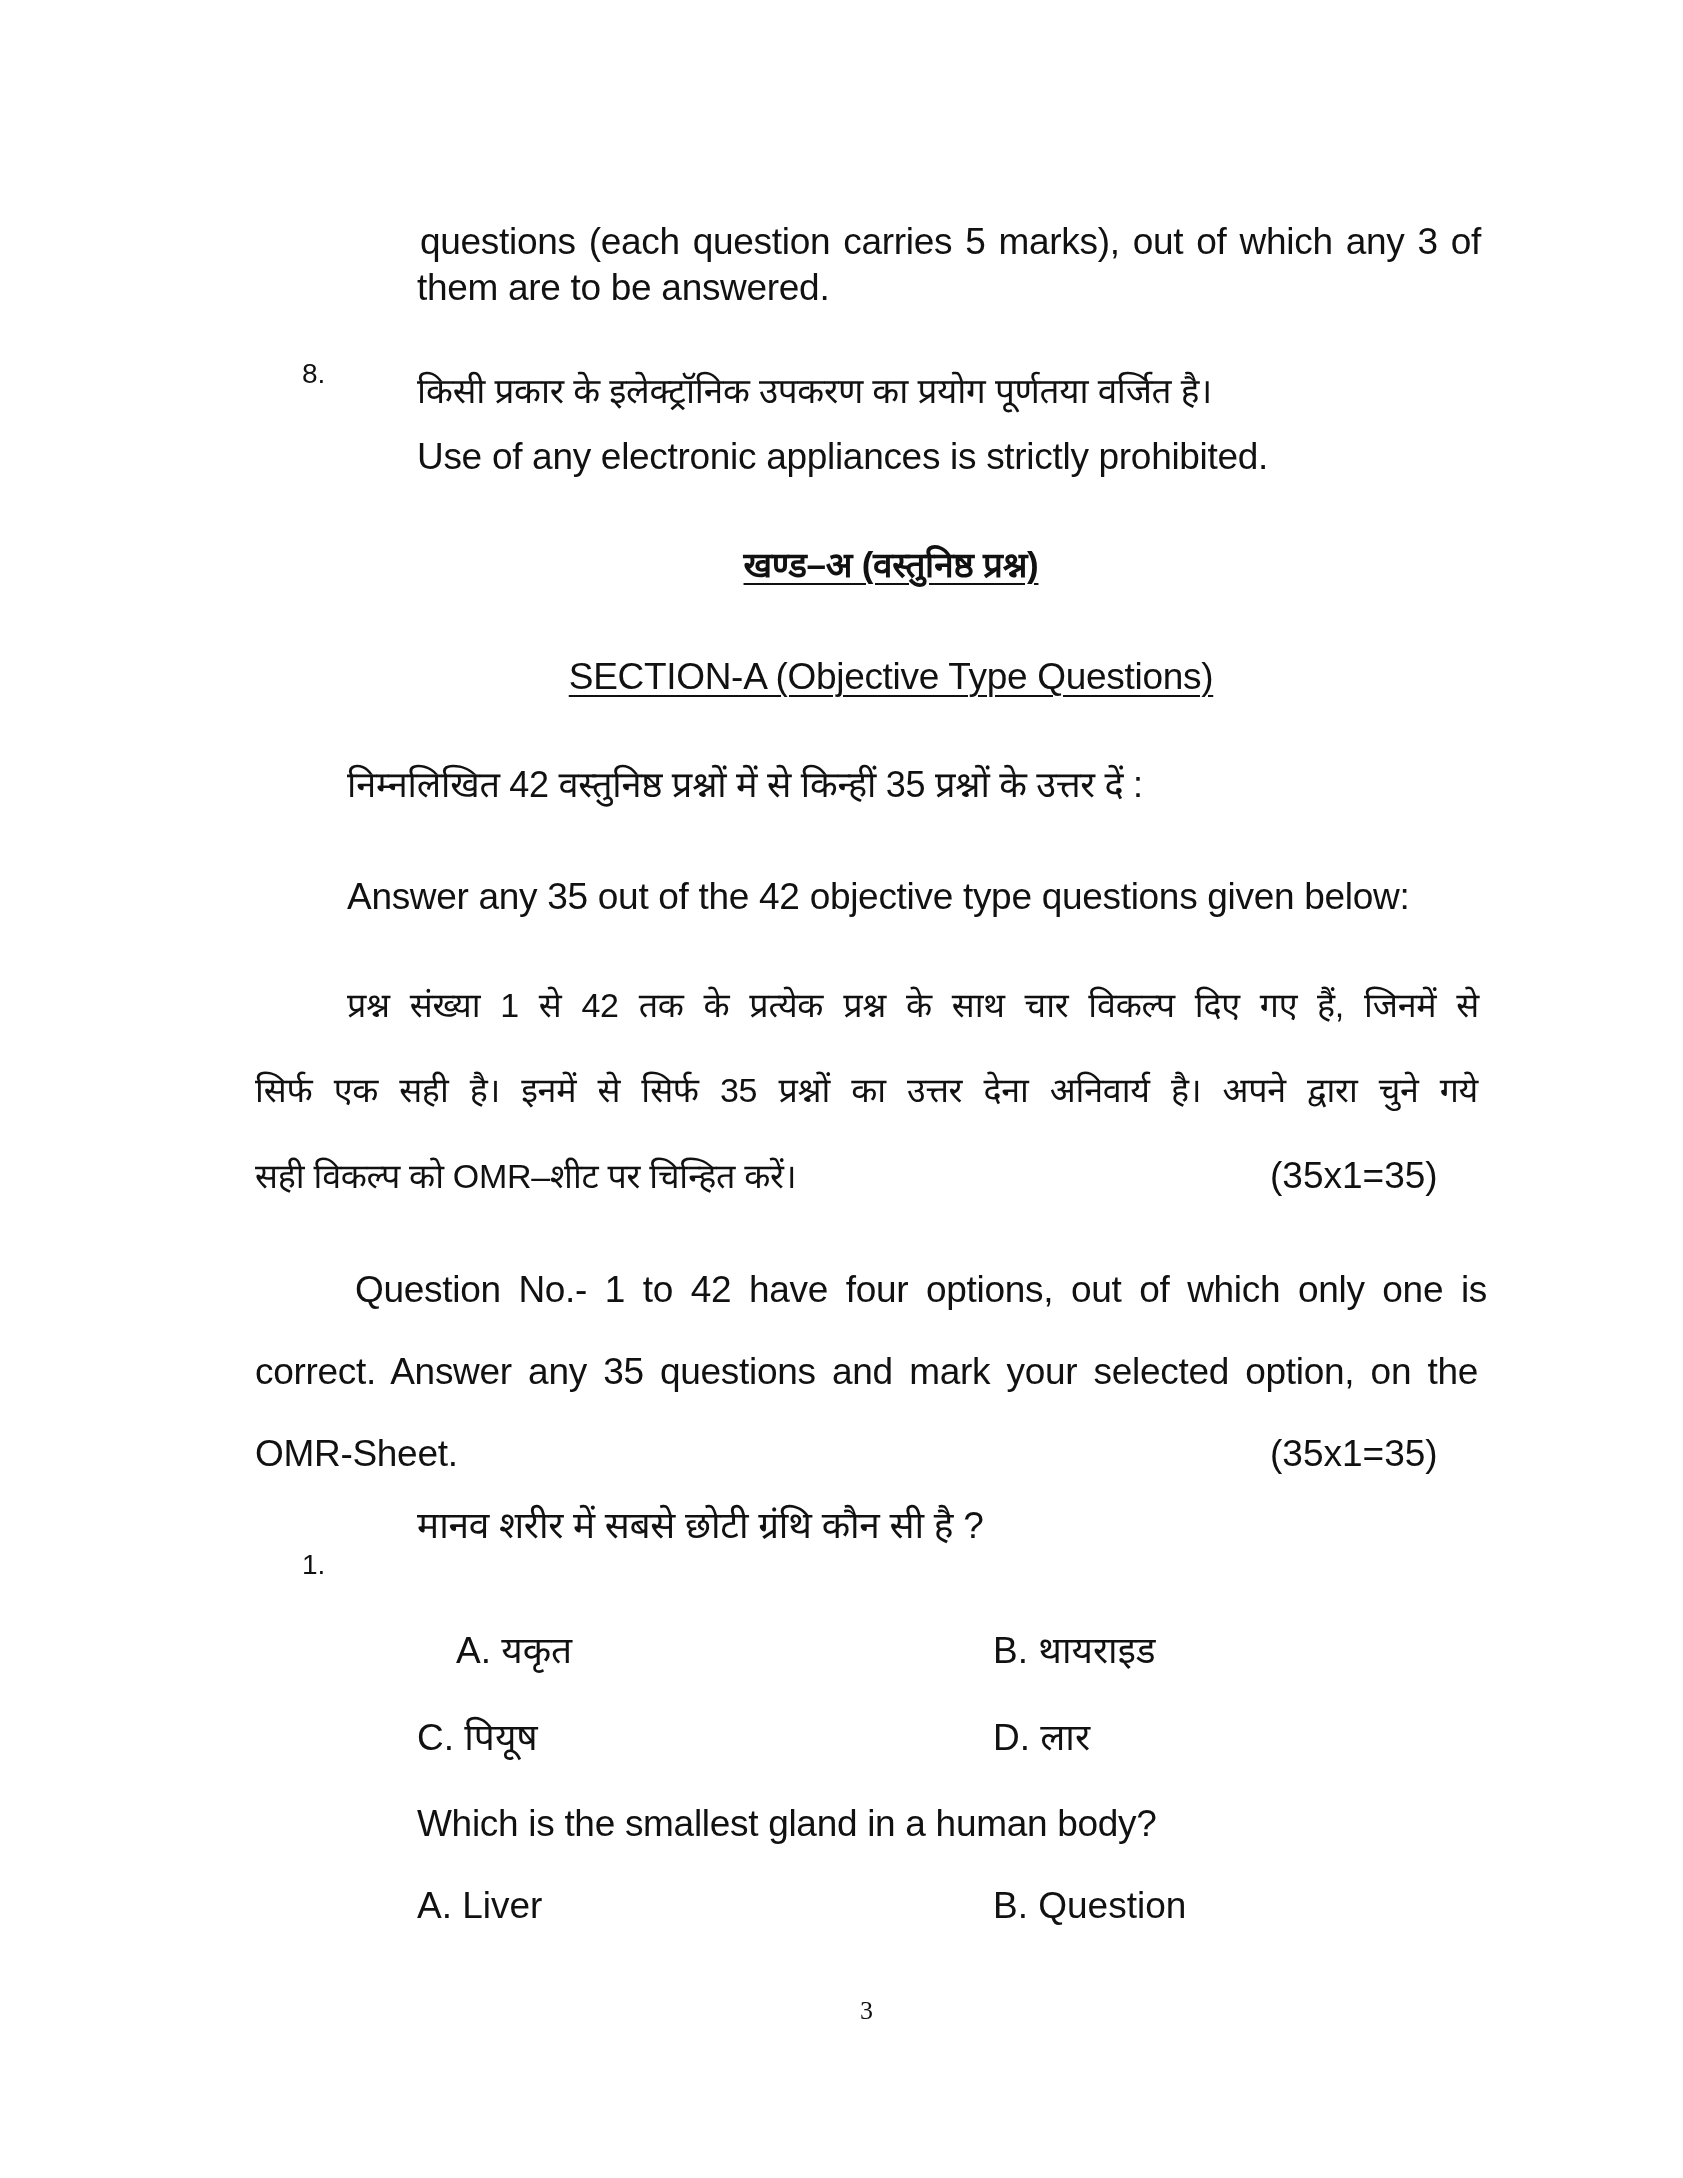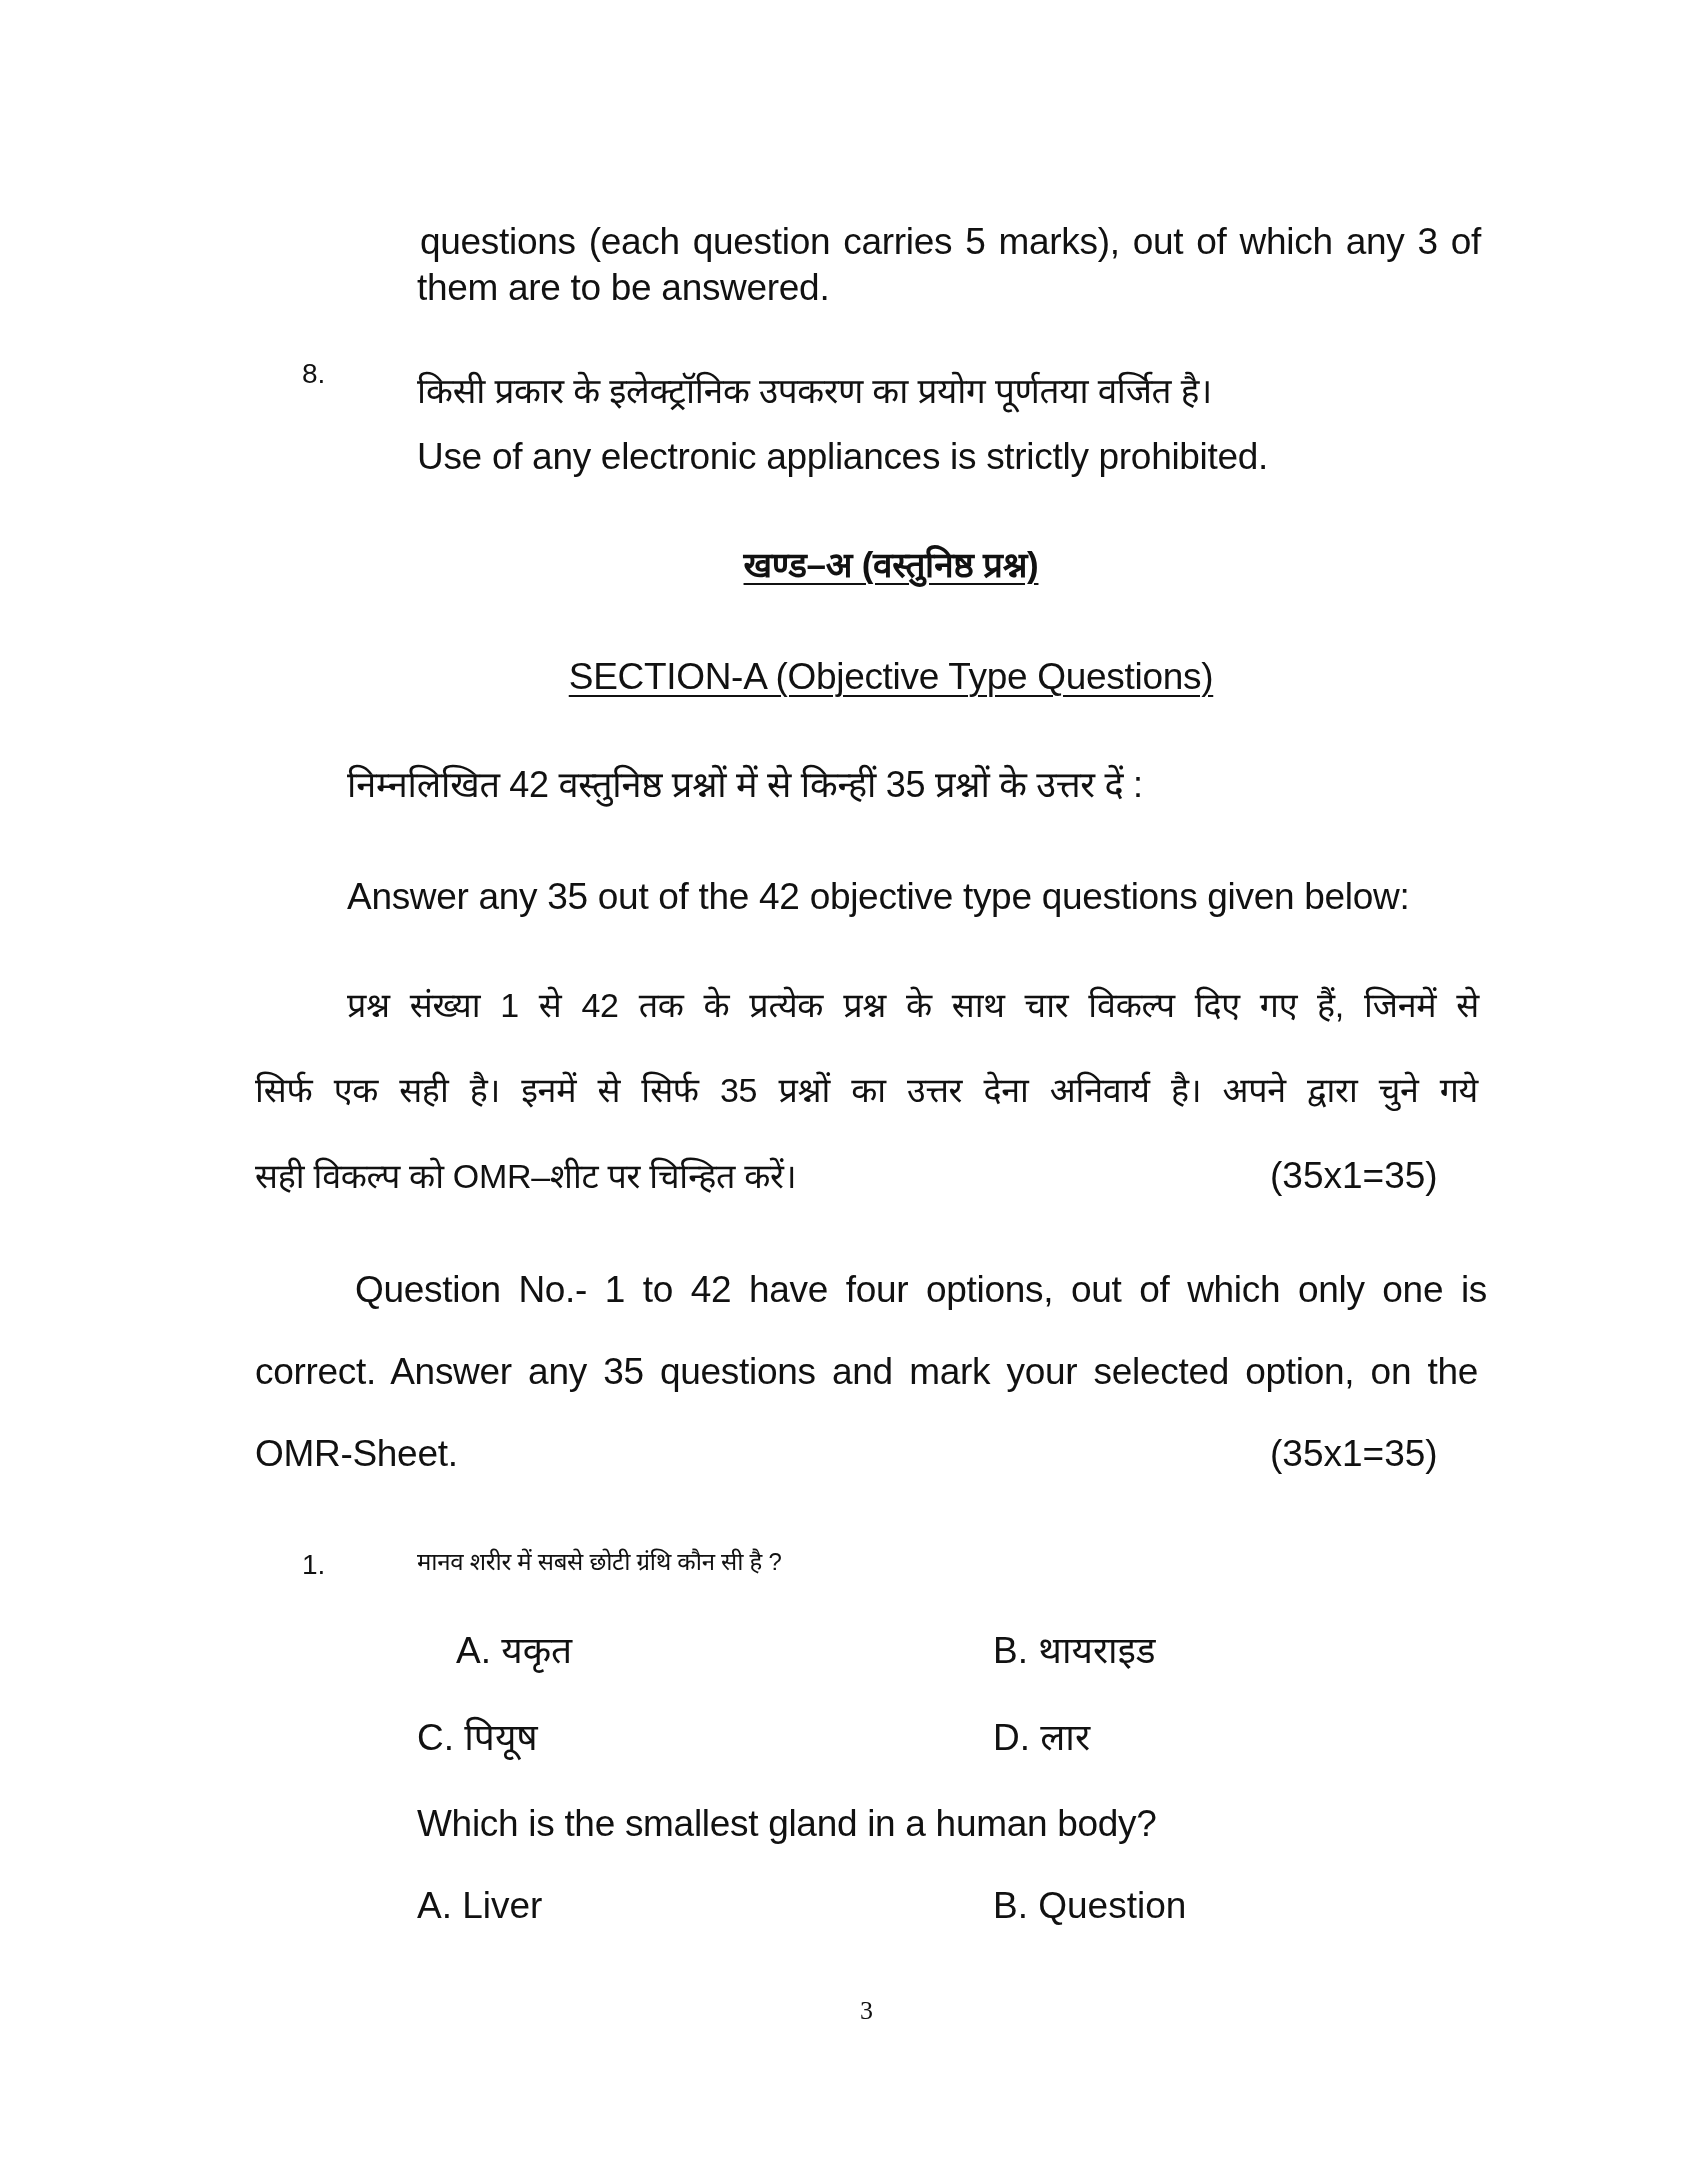--- a/index.html
+++ b/index.html
@@ -52,21 +52,21 @@
     <div class="just">Question No.- 1 to 42 have four options, out of which only one is</div>
   </div>
   <div class="line" style="left:255px; top:1350px; width:1223px;">
     <div class="just">correct. Answer any 35 questions and mark your selected option, on the</div>
   </div>
   <div class="line" style="left:255px; top:1432px;">OMR-Sheet.</div>
   <div class="marks" style="left:1270px; top:1432px;">(35x1=35)</div>
 
   <div>
     <div class="num" style="left:302px; top:1543px;">1.</div>
-    <div class="line" style="left:417px; top:1540px; font-size:24px;">मानव शरीर में सबसे छोटी ग्रंथि कौन सी है ?</div>
+    <div class="line" style="left:417px; top:1504px; font-size:37px;">मानव शरीर में सबसे छोटी ग्रंथि कौन सी है ?</div>
 
     <div class="opt" style="left:417px; top:1629px;margin-left:39px;">A. यकृत</div>
     <div class="opt" style="left:993px; top:1629px;">B. थायराइड</div>
     <div class="opt" style="left:417px; top:1716px;text-align:center;">C. पियूष</div>
     <div class="opt" style="left:993px; top:1716px;">D. लार</div>
 
     <div class="line" style="left:417px; top:1802px;">Which is the smallest gland in a human body?</div>
 
     <div class="opt" style="left:417px; top:1884px;">A. Liver</div>
     <div class="opt" style="left:993px; top:1884px;">B. Question</div>

